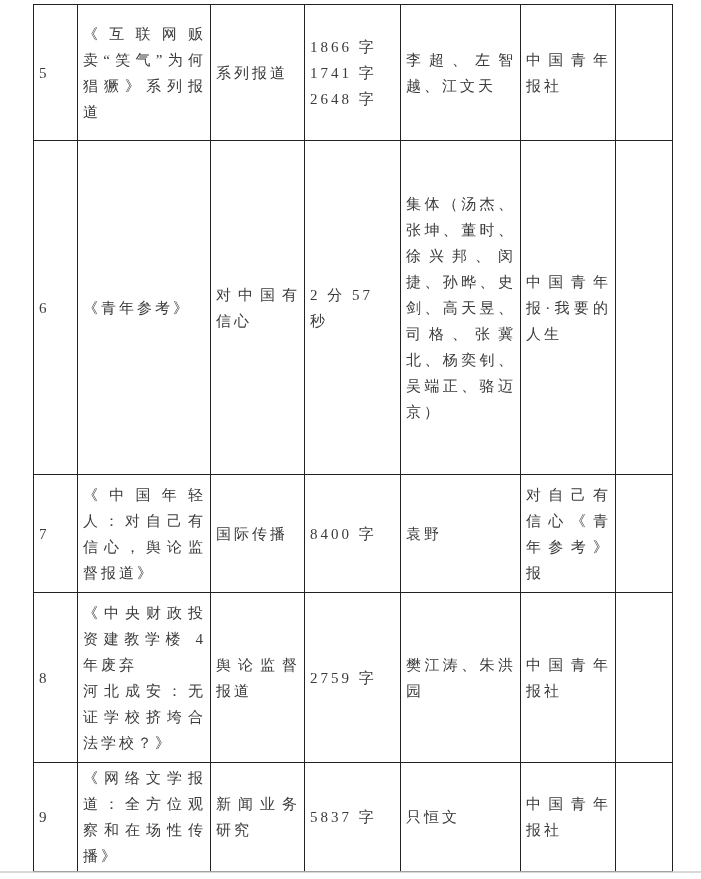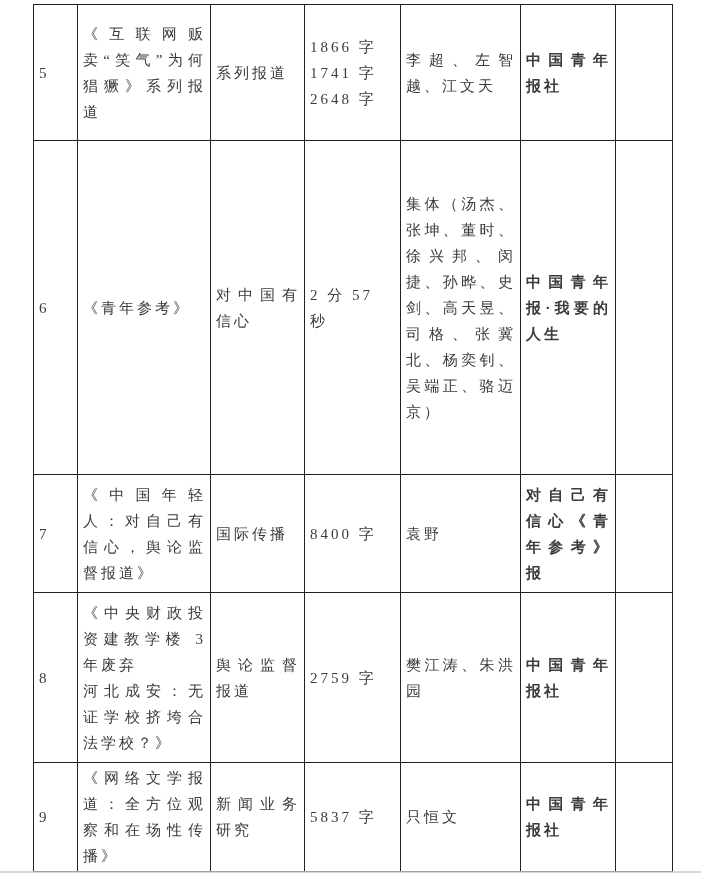--- a/index.html
+++ b/index.html
@@ -48,21 +48,21 @@
   tr.r1 { height: 334px; }
   tr.r2 { height: 118px; }
   tr.r3 { height: 170px; }
   tr.r4 { height: 104px; }
   
   td.td-no   { padding-left: 6px; letter-spacing: 0; }
   td.td-title, td.td-auth, td.td-org, td.td-genre {
     text-align: justify;
   }
   td.td-genre { padding-right: 9px; }
-  td.td-org   { padding-right: 6px; font-weight: bold; }
+  td.td-org   { padding-right: 6px; }
   td.td-len   { letter-spacing: 2px; margin-top: 21px; }
   .page-edge-line {
     position: absolute;
     left: 0;
     top: 871px;
     width: 701px;
     height: 2px;
     background: #cccccc;
     opacity: 0.75;
   }
@@ -107,21 +107,21 @@
         <td class="td-no">7</td>
         <td class="td-title">《中国年轻人：对自己有信心，舆论监督报道》</td>
         <td class="td-genre">国际传播</td>
         <td class="td-len">8400 字</td>
         <td class="td-auth">袁野</td>
         <td class="td-org">对自己有信心《青年参考》报</td>
         <td class="td-note"></td>
       </tr>
       <tr class="r3">
         <td class="td-no">8</td>
-        <td class="td-title">《中央财政投资建教学楼 3 年废弃
+        <td class="td-title">《中央财政投资建教学楼 4 年废弃
 河北成安：无证学校挤垮合法学校？》</td>
         <td class="td-genre">舆论监督报道</td>
         <td class="td-len">2759 字</td>
         <td class="td-auth">樊江涛、朱洪园</td>
         <td class="td-org">中国青年报社</td>
         <td class="td-note"></td>
       </tr>
       <tr class="r4">
         <td class="td-no">9</td>
         <td class="td-title">《网络文学报道：全方位观察和在场性传播》</td>

